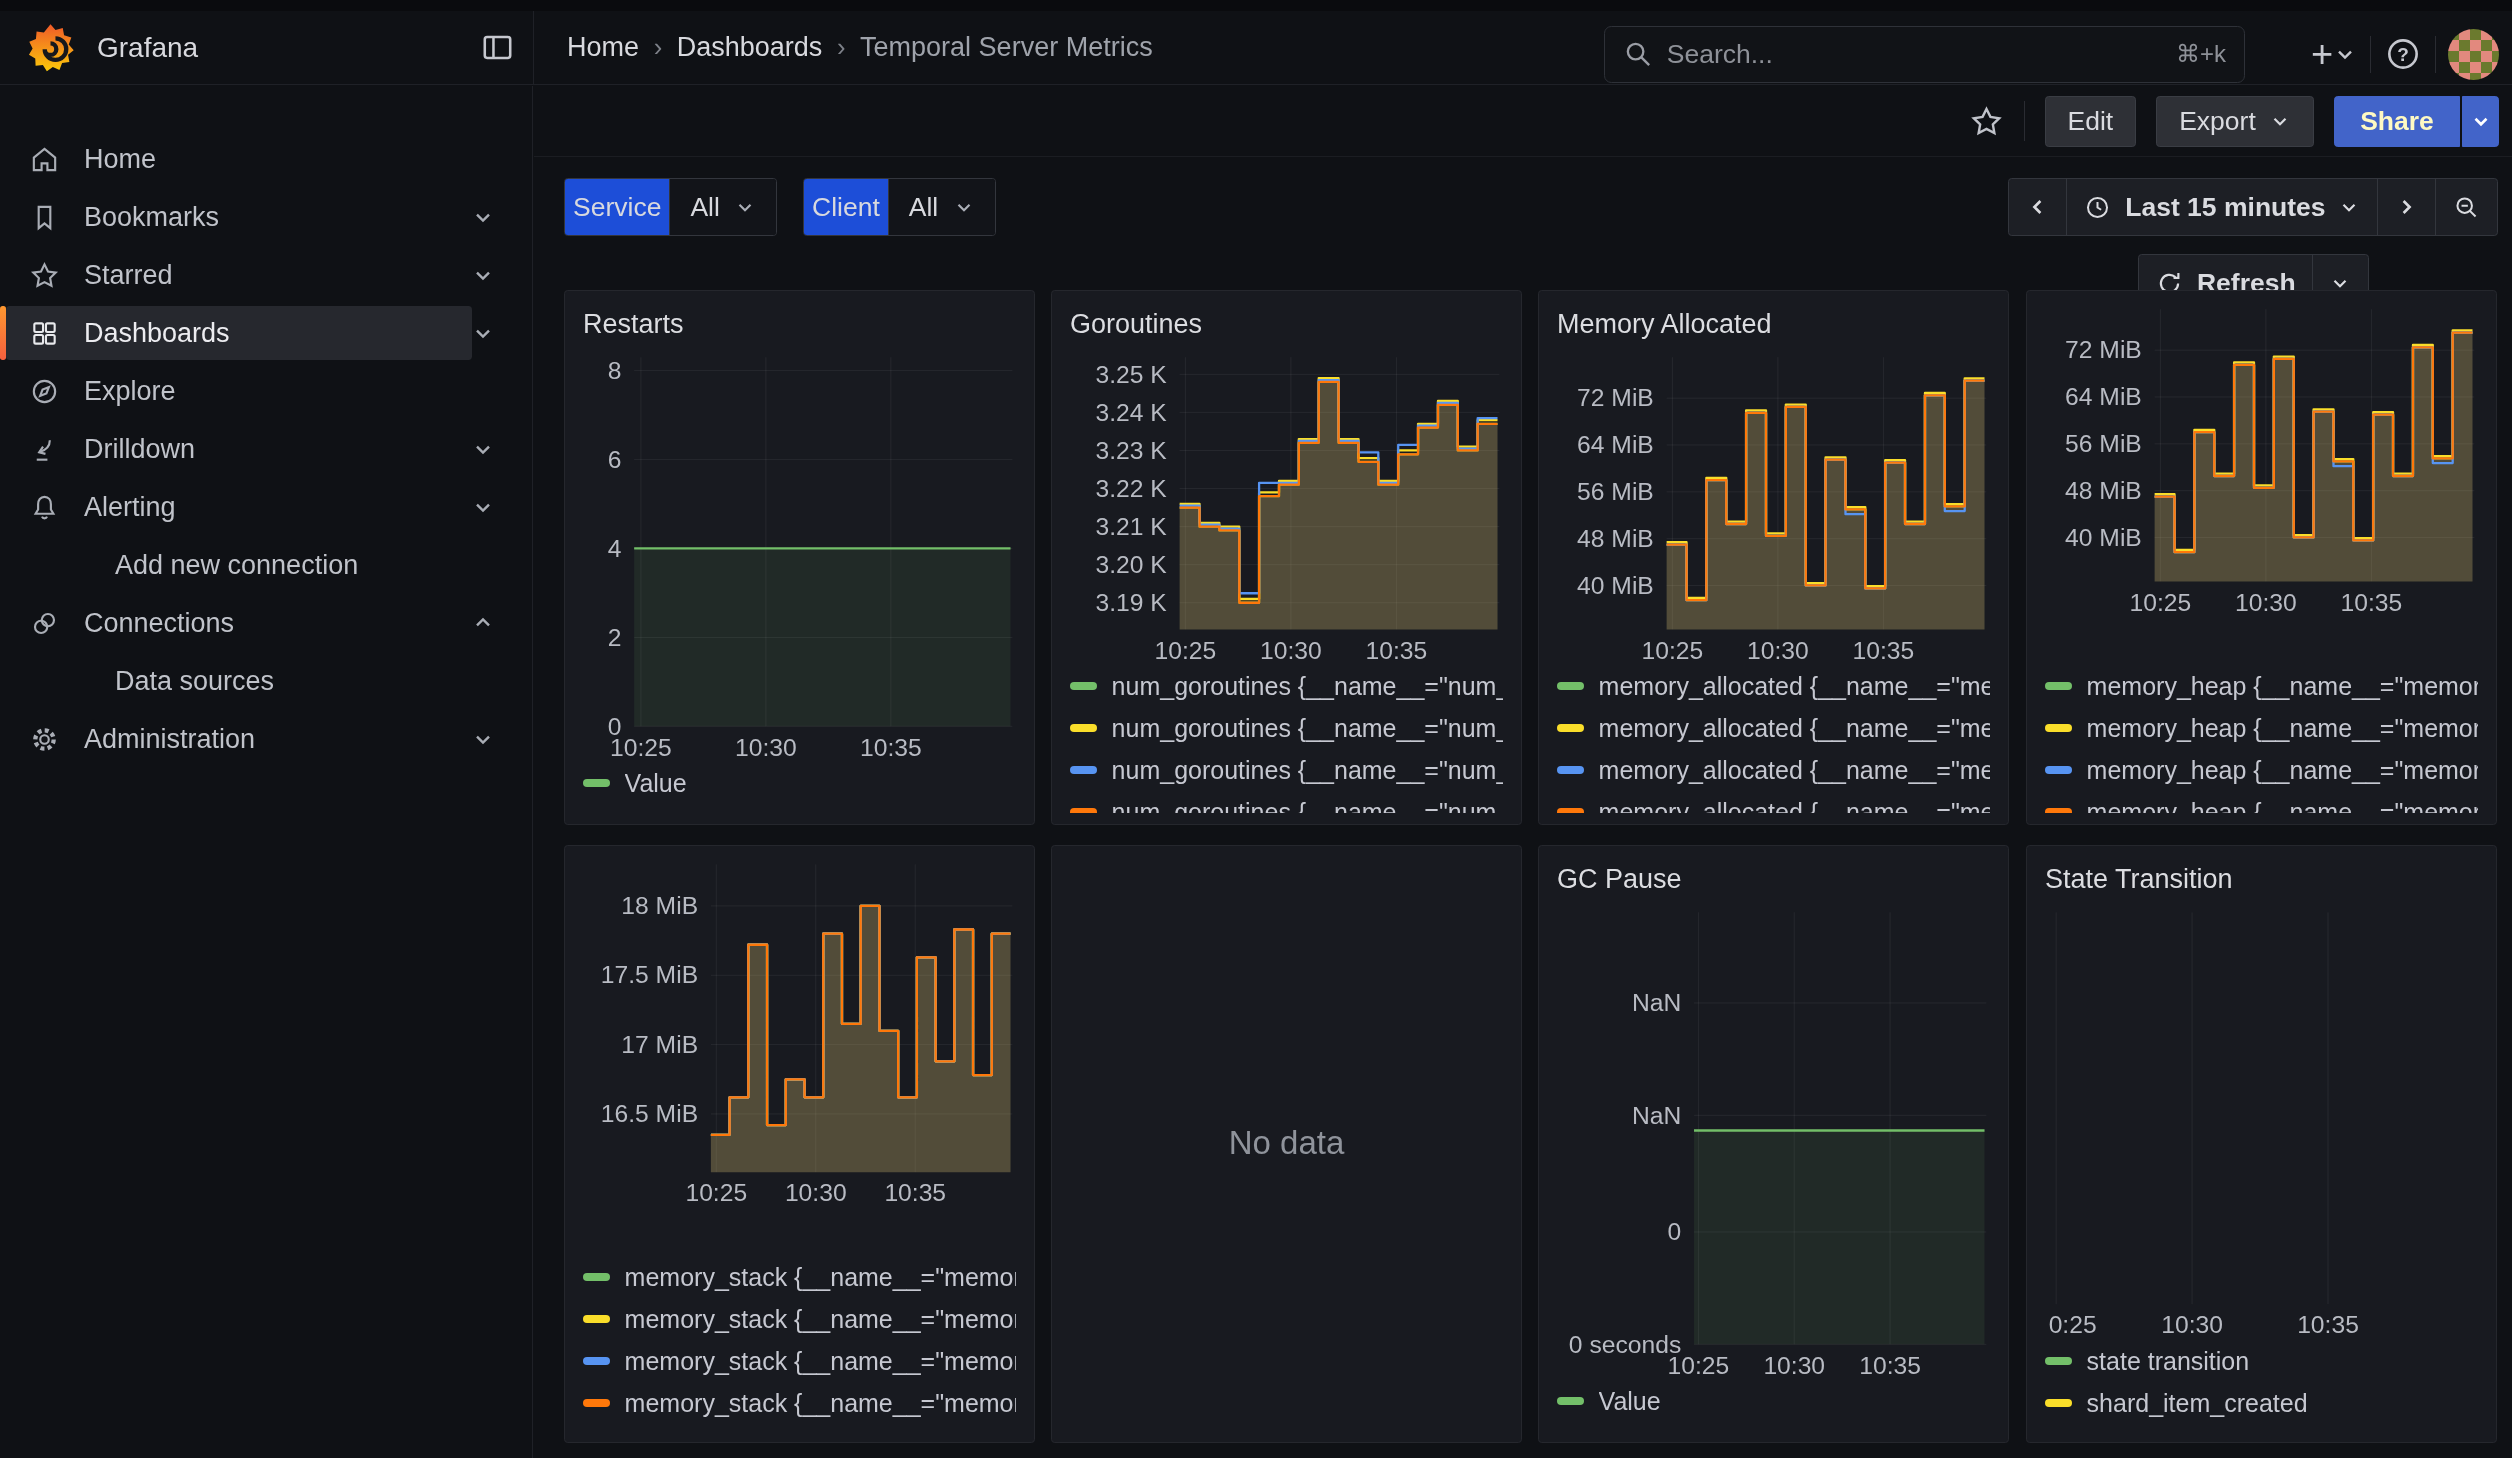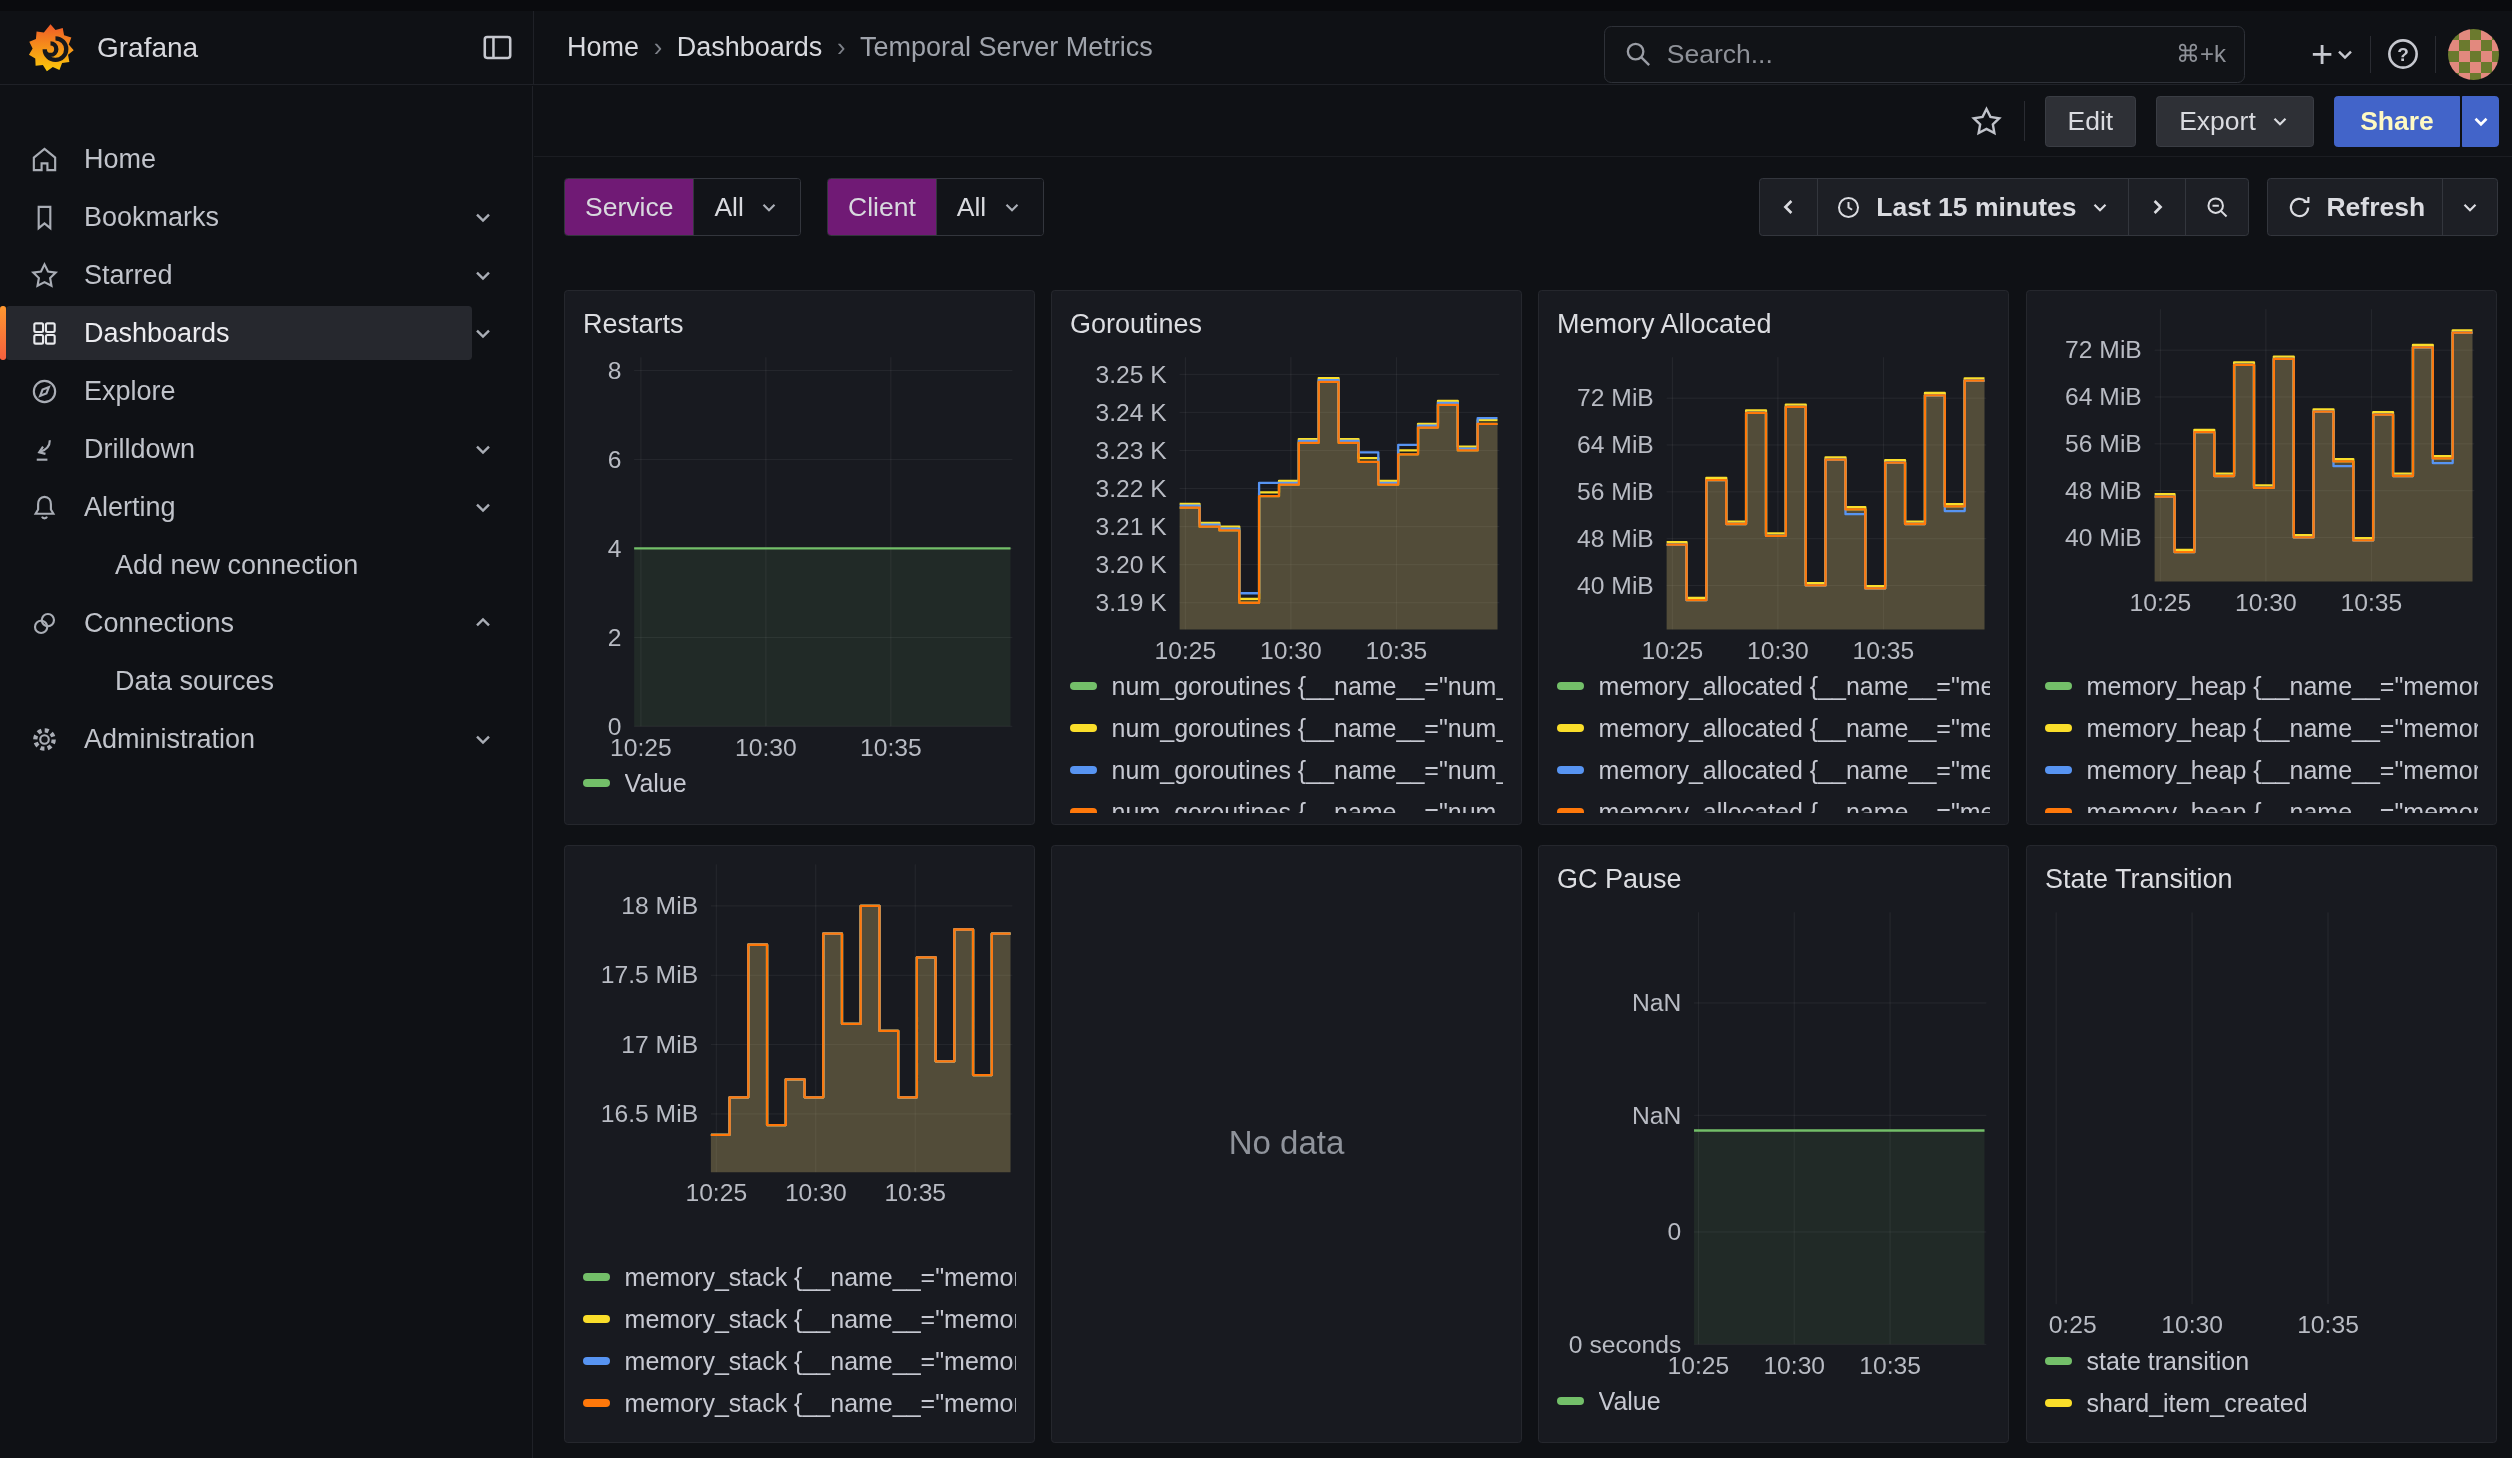--- a/index.html
+++ b/index.html
@@ -54,24 +54,24 @@
          font-size:26.5px; font-family:inherit; display:flex; align-items:center; gap:12.8px; padding:0 22px; cursor:pointer; }
   .btn-primary { background:#4264c9; border-color:#4264c9; color:#fef9c3; font-weight:700; }
   .share-group { display:flex; gap:1.8px; }
   .share-main { border-radius:3.7px 0 0 3.7px; padding:0 25.6px; }
   .share-caret { width:37px; padding:0; justify-content:center; border-radius:0 3.7px 3.7px 0; }
   .iconbtn { background:none; border:none; cursor:pointer; display:flex; align-items:center; }
   
   .subbar { position:absolute; left:534px; top:178px; right:0; height:60px; }
   .filters { position:absolute; left:30px; top:0; display:flex; gap:25.6px; }
   .filter-group { display:flex; height:58px; border:0.9px solid #33363d; border-radius:3.7px; overflow:hidden; font-size:26.5px; }
-  .filter-label { background:#701a75; display:flex; align-items:center; padding:0 20px; color:#d8d9de; }
+  .filter-label { background:#1d4ed8; display:flex; align-items:center; padding:0 8px; color:#d8d9de; }
   .filter-value { background:#121419; display:flex; align-items:center; gap:14.6px; padding:0 20px; color:#d8d9de;
                   border-left:0.9px solid #33363d; cursor:pointer; }
-  .timectl { position:absolute; right:13.7px; top:0; display:flex; align-items:center; gap:18px; }
+  .timectl { position:absolute; right:13.7px; top:0; display:flex; align-items:center; gap:18px;flex-direction:column; }
   .tgroup { display:flex; align-items:stretch; height:58px; border:0.9px solid #33363d; border-radius:3.7px; background:#1d1f25; overflow:hidden; }
   .tseg { display:flex; align-items:center; gap:12.8px; padding:0 16.4px; color:#dadbe0; font-size:26.5px;
           border:none; background:transparent; font-family:inherit; cursor:pointer; }
   .tseg + .tseg { border-left:0.9px solid #33363d; }
   .tseg.bold { font-weight:700; }
   
   .panel { position:absolute; background:#181a20; border:0.9px solid #25272d; border-radius:3.7px;
            display:flex; flex-direction:column; padding:9px 18px 11px 18px; overflow:hidden; }
   .panel-title { font-size:27px; font-weight:500; color:#dcdde1; line-height:48px; height:48px; cursor:pointer; }
   .chart { flex:1; position:relative; }

